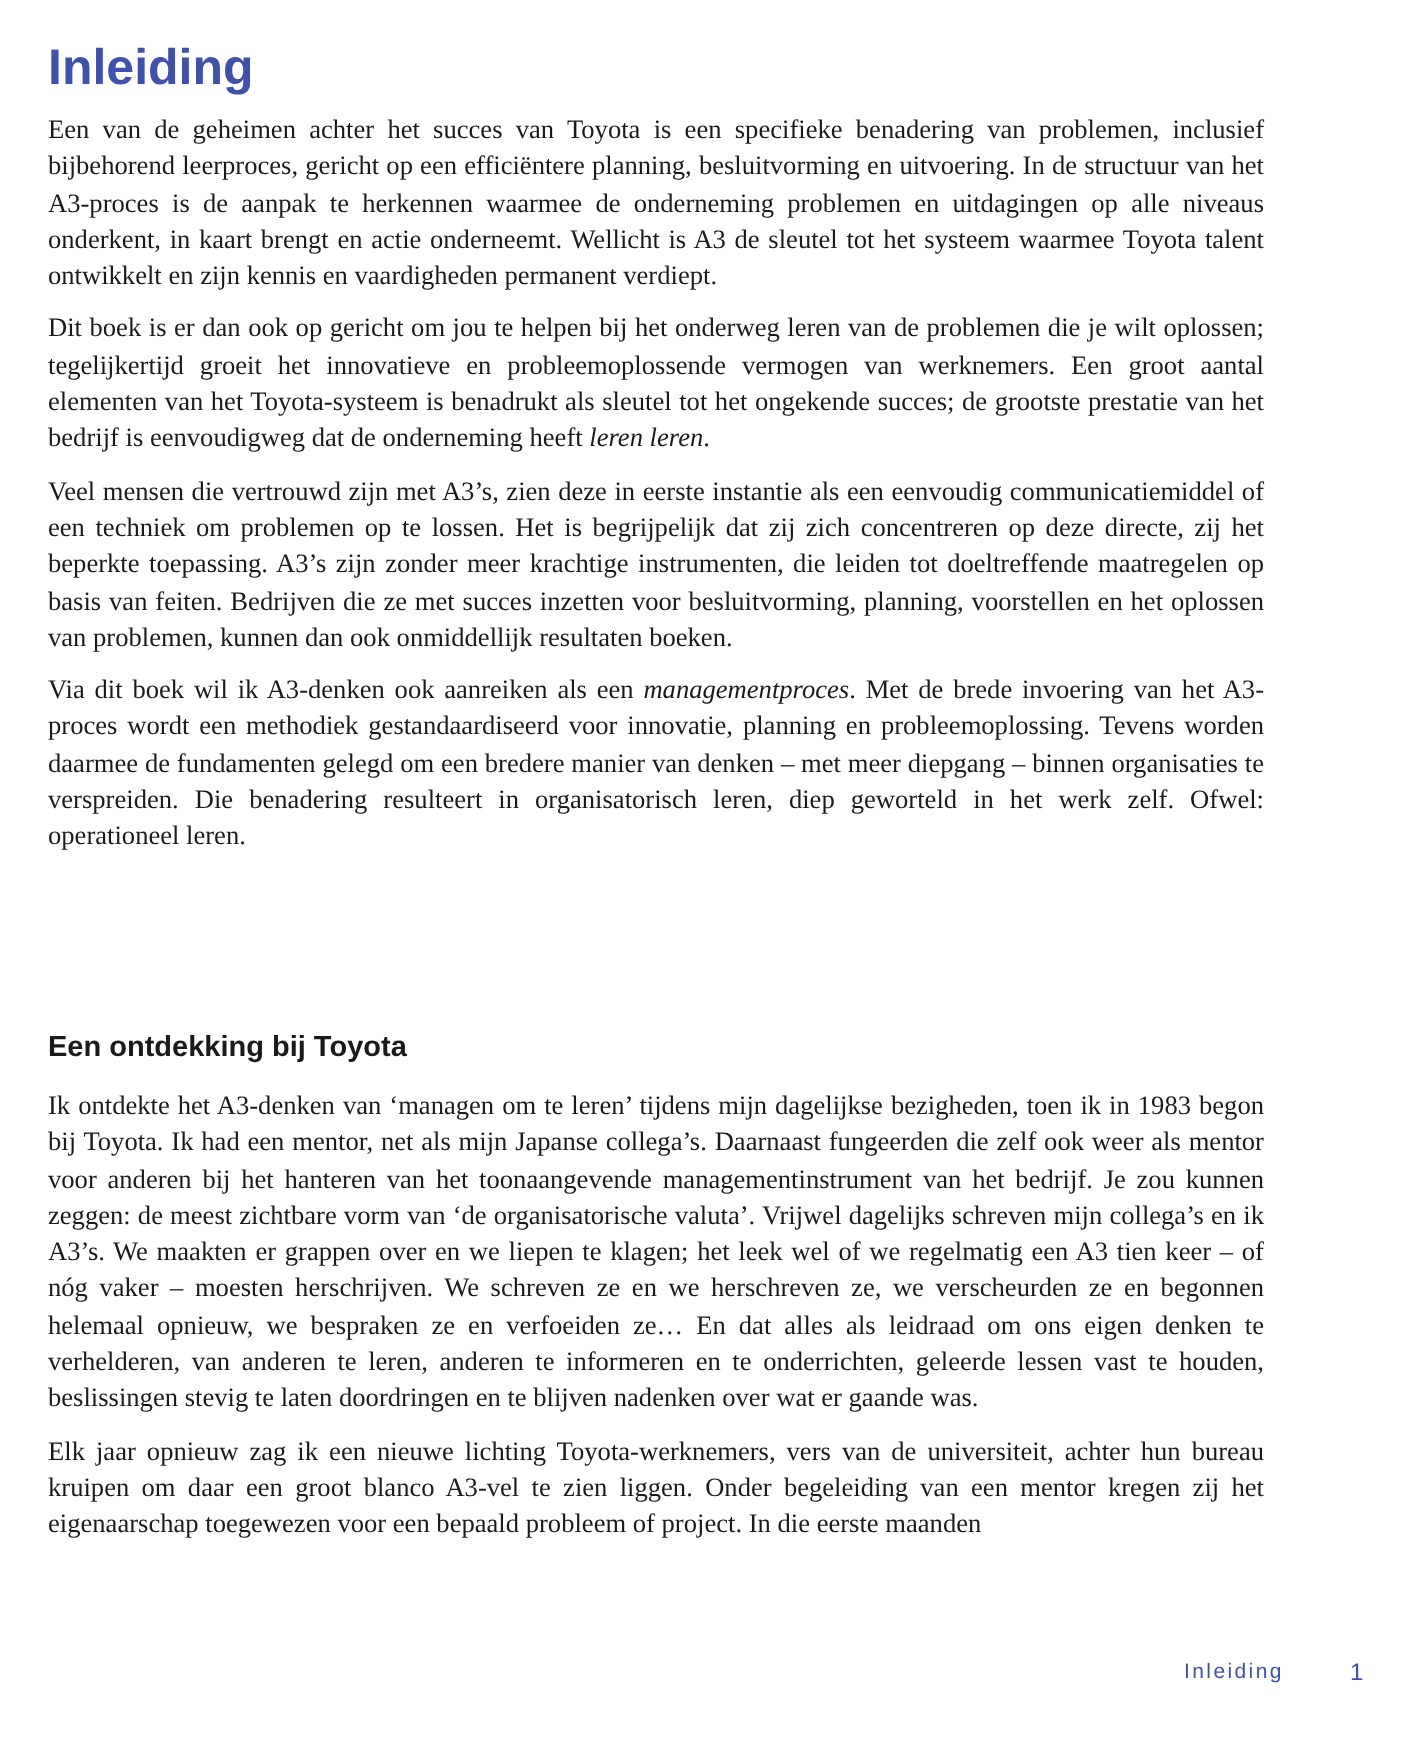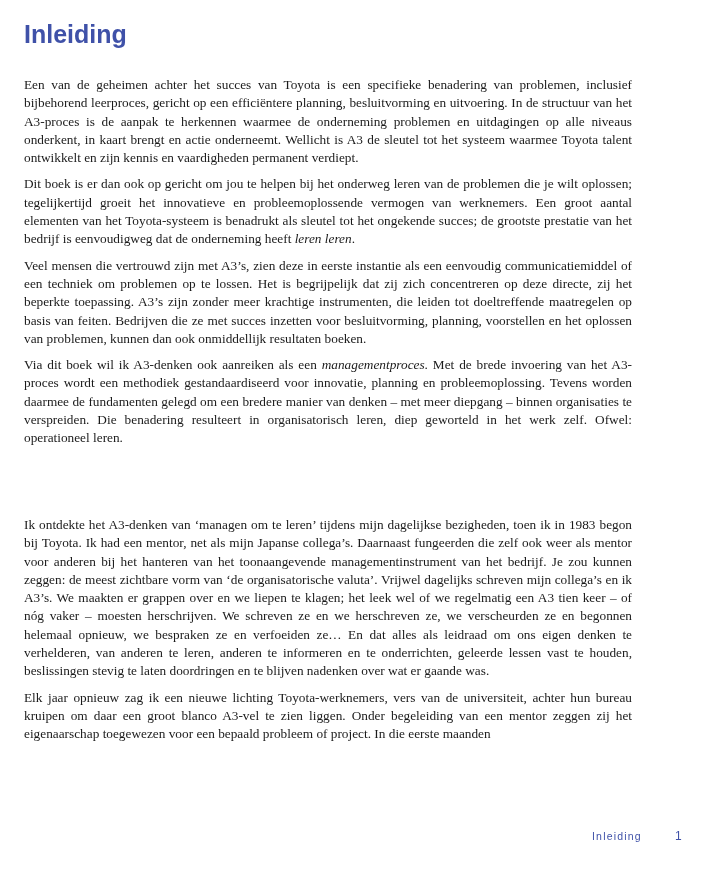--- a/index.html
+++ b/index.html
@@ -17,21 +17,21 @@
     }
     .body-text {
       font-family: "Liberation Serif", serif;
       font-size: 13.3px;
       line-height: 18.3px;
       color: #1a1a1a;
       text-align: justify;
       margin: 0;
       hyphens: manual;
     }
-    .sec1 { position: absolute; top: 76px; left: 0; width: 608px; }
+    .sec1 { position: absolute; top: 56px; left: 0; width: 608px; }
     .sec2 { position: absolute; top: 516px; left: 0; width: 608px; }
     .para { margin: 0 0 8px 0; }
     .subhead {
       font-family: "Liberation Sans", sans-serif;
       font-weight: bold;
       font-size: 14.5px;
       color: #1a1a1a;
       margin: 0 0 12px 0;
     }
     em { }
@@ -56,21 +56,22 @@
   <h1 class="title">Inleiding</h1>
 
   <div class="sec1 body-text">
     <p class="para">Een van de geheimen achter het succes van Toyota is een specifieke benadering van problemen, inclusief bijbehorend leerproces, gericht op een efficiëntere planning, besluitvorming en uitvoering. In de structuur van het A3-proces is de aanpak te herkennen waarmee de onderneming problemen en uitdagingen op alle niveaus onderkent, in kaart brengt en actie onderneemt. Wellicht is A3 de sleutel tot het systeem waarmee Toyota talent ontwikkelt en zijn kennis en vaardigheden permanent verdiept.</p>
     <p class="para"><span>Dit boek is er dan ook op gericht om jou te helpen bij het onderweg leren van de problemen die je wilt oplossen; tegelijkertijd groeit het innovatieve en probleemoplossende vermogen van werknemers. Een groot aantal elementen van het Toyota-systeem is benadrukt als sleutel tot het ongekende succes; de grootste prestatie van het bedrijf is eenvoudigweg dat de onderneming heeft </span><em>leren leren</em><span>.</span></p>
     <p class="para">Veel mensen die vertrouwd zijn met A3’s, zien deze in eerste instantie als een eenvoudig communicatiemiddel of een techniek om problemen op te lossen. Het is begrijpelijk dat zij zich concentreren op deze directe, zij het beperkte toepassing. A3’s zijn zonder meer krachtige instrumenten, die leiden tot doeltreffende maatregelen op basis van feiten. Bedrijven die ze met succes inzetten voor besluitvorming, planning, voorstellen en het oplossen van problemen, kunnen dan ook onmiddellijk resultaten boeken.</p>
     <p class="para"><span>Via dit boek wil ik A3-denken ook aanreiken als een </span><em>managementproces</em><span>. Met de brede invoering van het A3-proces wordt een methodiek gestandaardiseerd voor innovatie, planning en probleemoplossing. Tevens worden daarmee de fundamenten gelegd om een bredere manier van denken – met meer diepgang – binnen organisaties te verspreiden. Die benadering resulteert in organisatorisch leren, diep geworteld in het werk zelf. Ofwel: operationeel leren.</span></p>
   </div>
 
   <div class="sec2">
+    <h2 class="subhead">Een ontdekking bij Toyota</h2>
     <div class="body-text">
       <p class="para">Ik ontdekte het A3-denken van ‘managen om te leren’ tijdens mijn dagelijkse bezigheden, toen ik in 1983 begon bij Toyota. Ik had een mentor, net als mijn Japanse collega’s. Daarnaast fungeerden die zelf ook weer als mentor voor anderen bij het hanteren van het toonaangevende managementinstrument van het bedrijf. Je zou kunnen zeggen: de meest zichtbare vorm van ‘de organisatorische valuta’. Vrijwel dagelijks schreven mijn collega’s en ik A3’s. We maakten er grappen over en we liepen te klagen; het leek wel of we regelmatig een A3 tien keer – of nóg vaker – moesten herschrijven. We schreven ze en we herschreven ze, we verscheurden ze en begonnen helemaal opnieuw, we bespraken ze en verfoeiden ze… En dat alles als leidraad om ons eigen denken te verhelderen, van anderen te leren, anderen te informeren en te onderrichten, geleerde lessen vast te houden, beslissingen stevig te laten doordringen en te blijven nadenken over wat er gaande was.</p>
-      <p class="para">Elk jaar opnieuw zag ik een nieuwe lichting Toyota-werknemers, vers van de universiteit, achter hun bureau kruipen om daar een groot blanco A3-vel te zien liggen. Onder begeleiding van een mentor zeggen zij het eigenaarschap toegewezen voor een bepaald probleem of project. In die eerste maanden</p>
+      <p class="para">Elk jaar opnieuw zag ik een nieuwe lichting Toyota-werknemers, vers van de universiteit, achter hun bureau kruipen om daar een groot blanco A3-vel te zien liggen. Onder begeleiding van een mentor kregen zij het eigenaarschap toegewezen voor een bepaald probleem of project. In die eerste maanden</p>
     </div>
   </div>
 </div>
 
 <div class="footer">Inleiding</div>
 <div class="page-num">1</div>
 
 </body></html>

